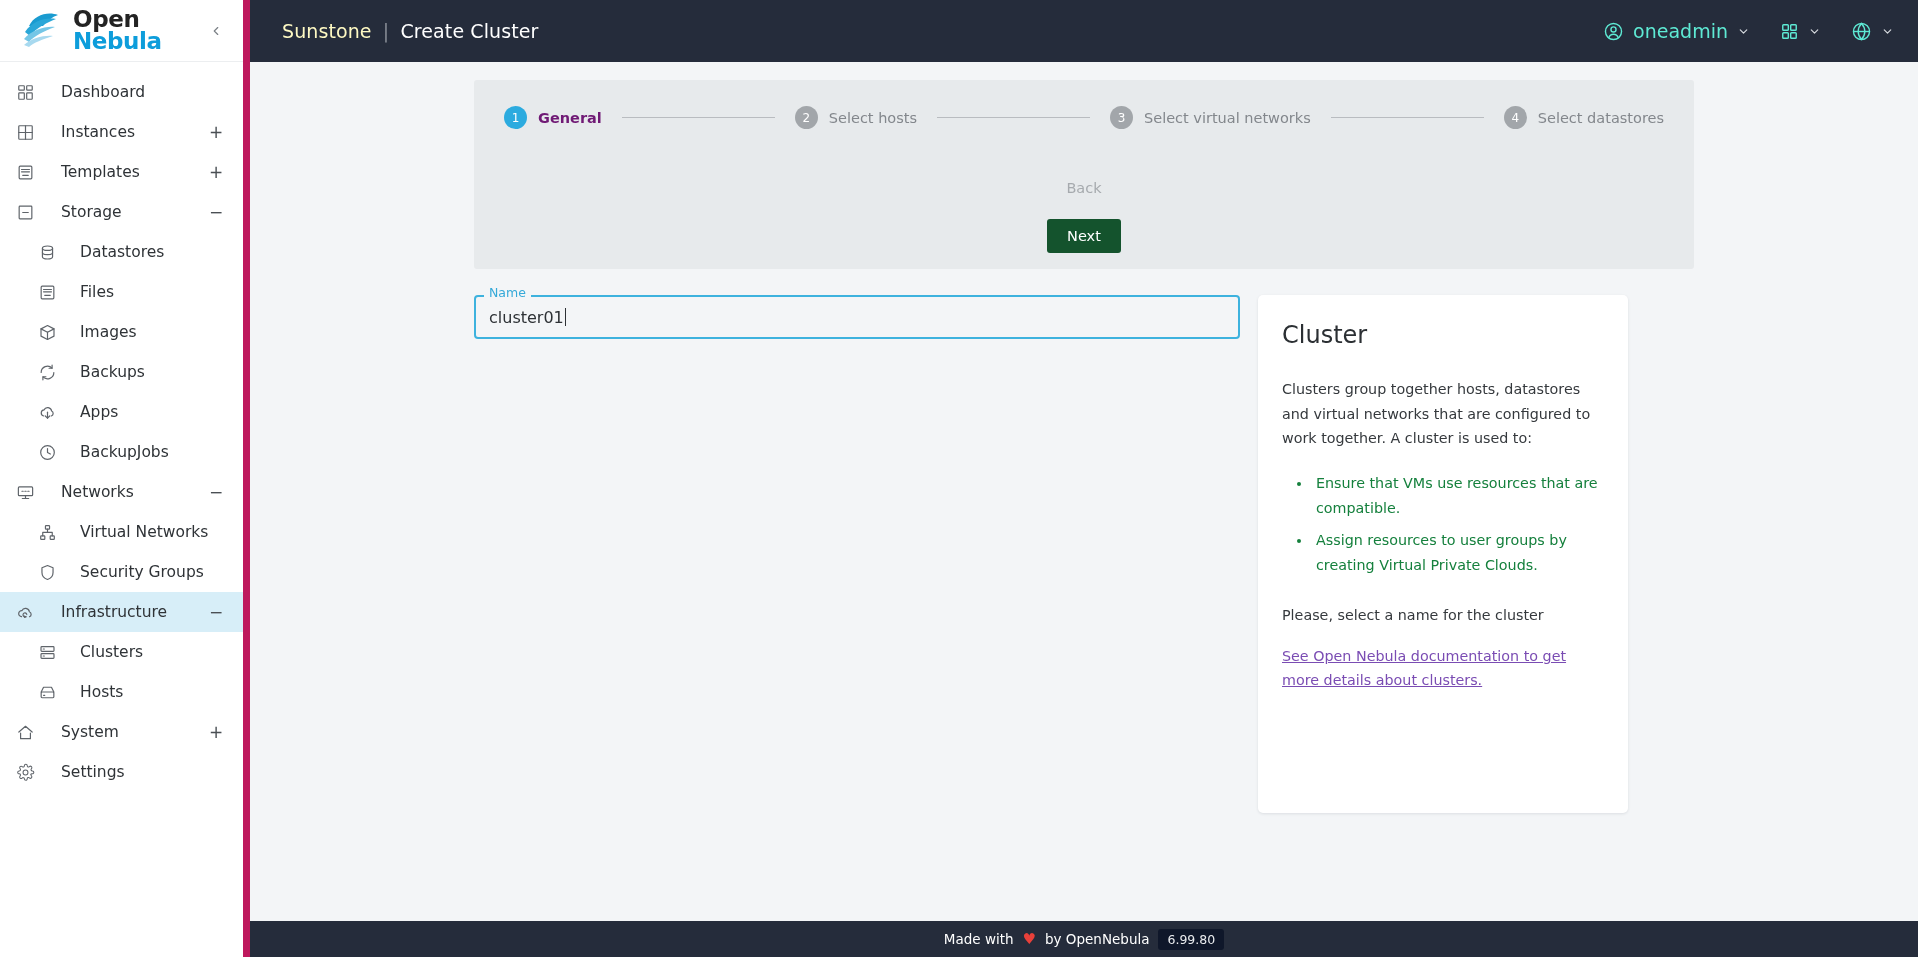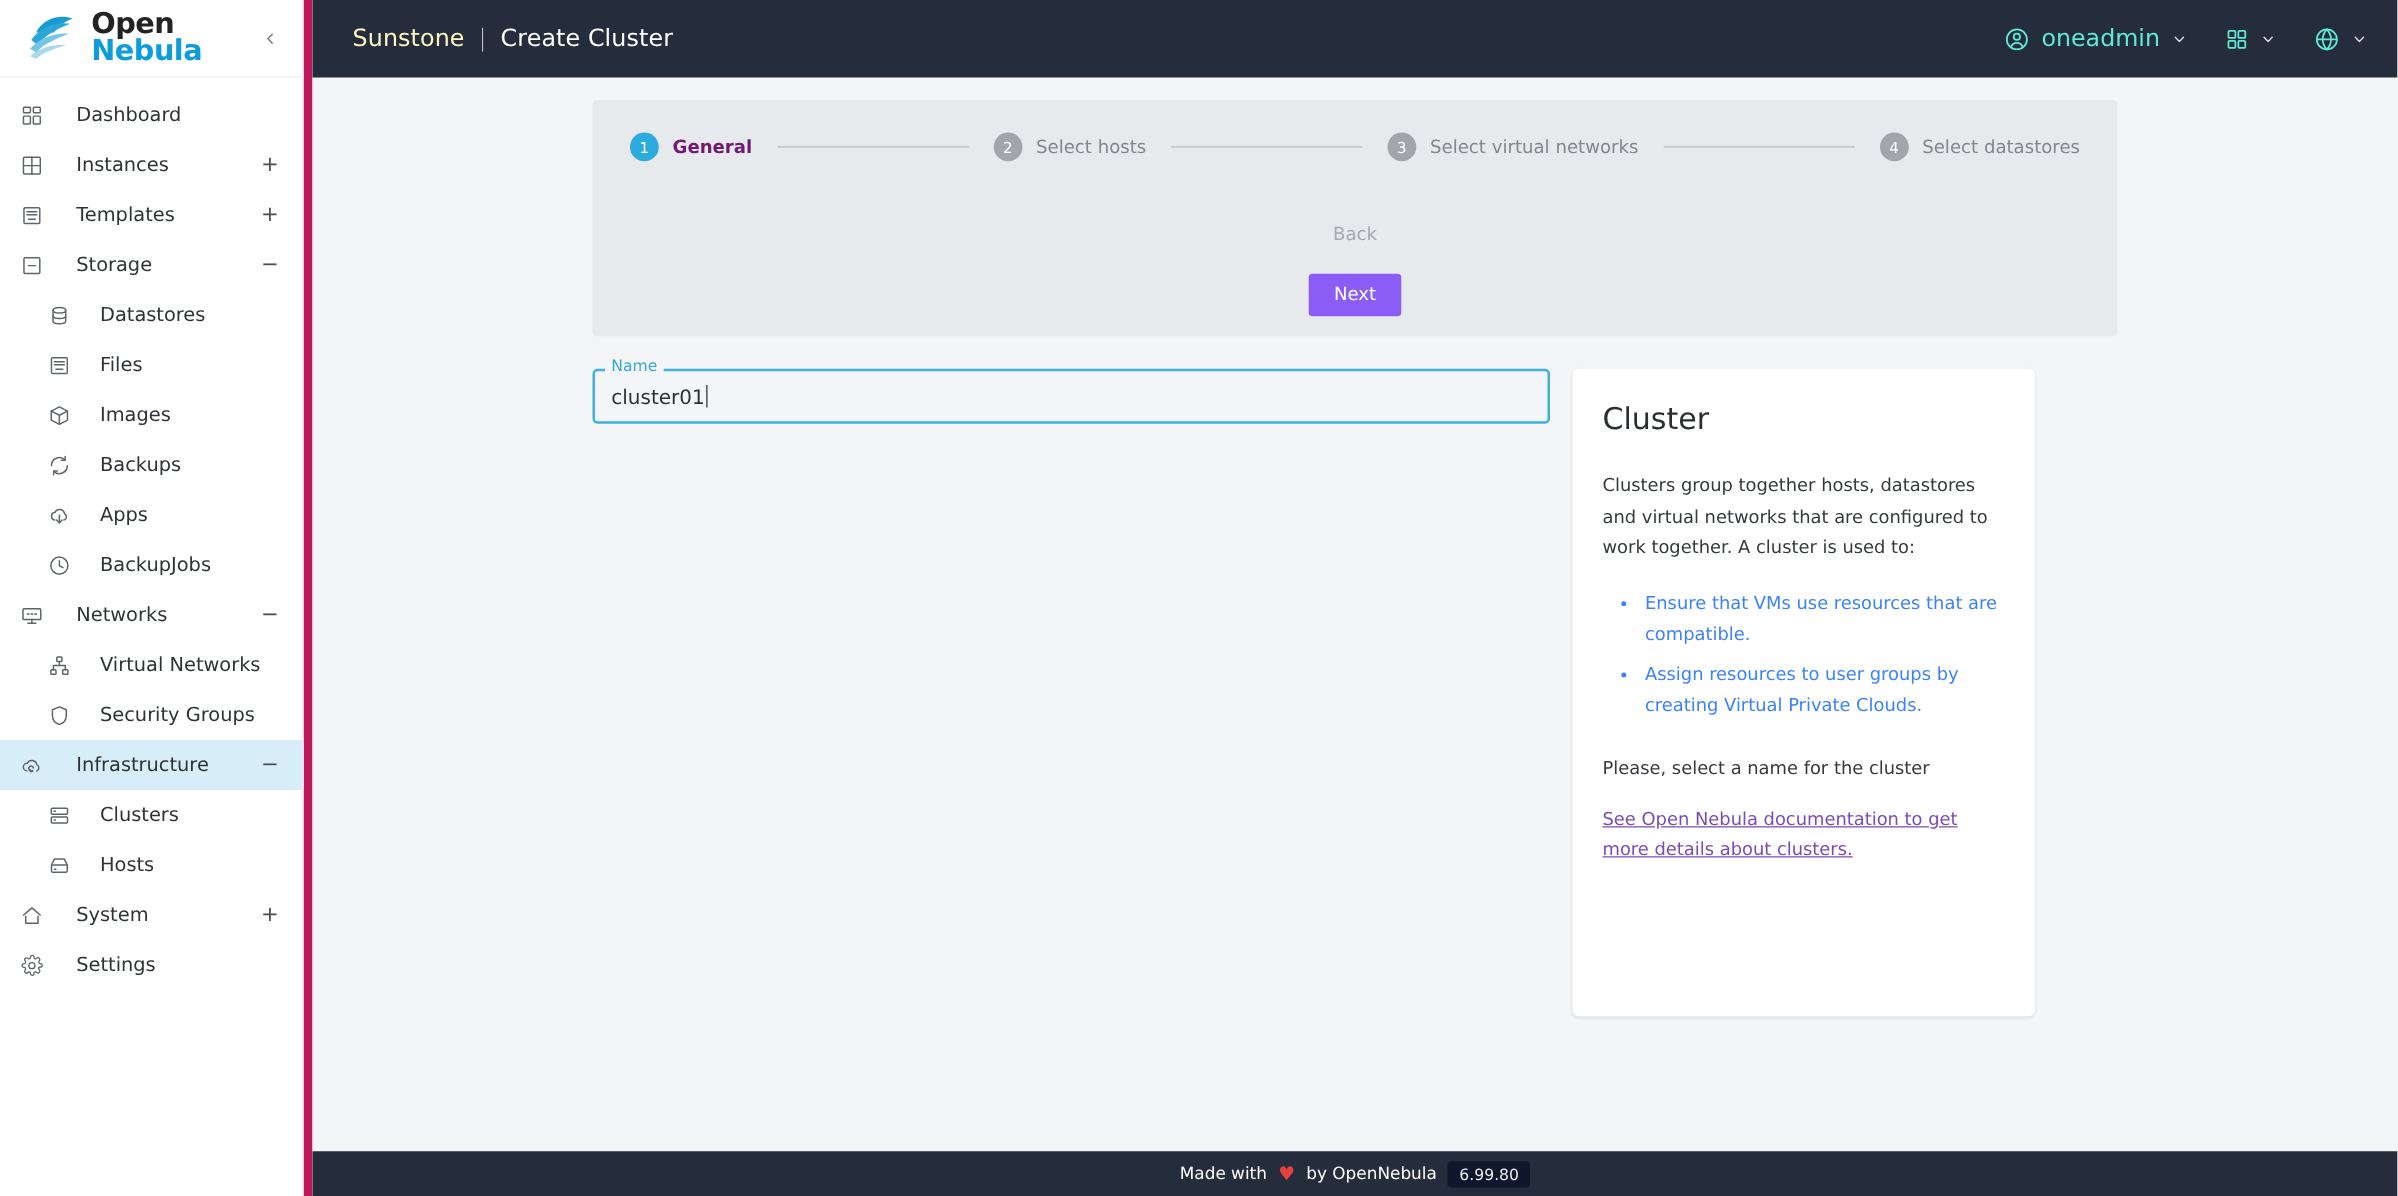--- a/index.html
+++ b/index.html
@@ -182,21 +182,21 @@
   .btn {
     border: none;
     border-radius: 3px;
     font-size: 14.5px;
     font-family: inherit;
     cursor: pointer;
     padding: 8px 20px;
     line-height: 1.25;
   }
   .btn-back { background: transparent; color: #a6aaae; }
-  .btn-next { background: #8b5cf6; color: #ffffff; }
+  .btn-next { background: #14532d; color: #ffffff; }
 
   .form-area {
     display: flex;
     align-items: flex-start;
     gap: 18px;
     margin-top: 26px;
     padding: 0 192px 0 192px;
   }
 
   
@@ -259,21 +259,21 @@
     color: #35393d;
     margin-bottom: 20px;
   }
   .card-list {
     margin: 0 0 18px 0;
     padding-left: 30px;
   }
   .card-list li {
     font-size: 14.3px;
     line-height: 1.72;
-    color: #3b82f6;
+    color: #15803d;
     margin-bottom: 8px;
     padding-left: 4px;
   }
   .card-note {
     font-size: 14.3px;
     line-height: 1.72;
     color: #35393d;
     margin-top: 26px;
     margin-bottom: 16px;
   }

